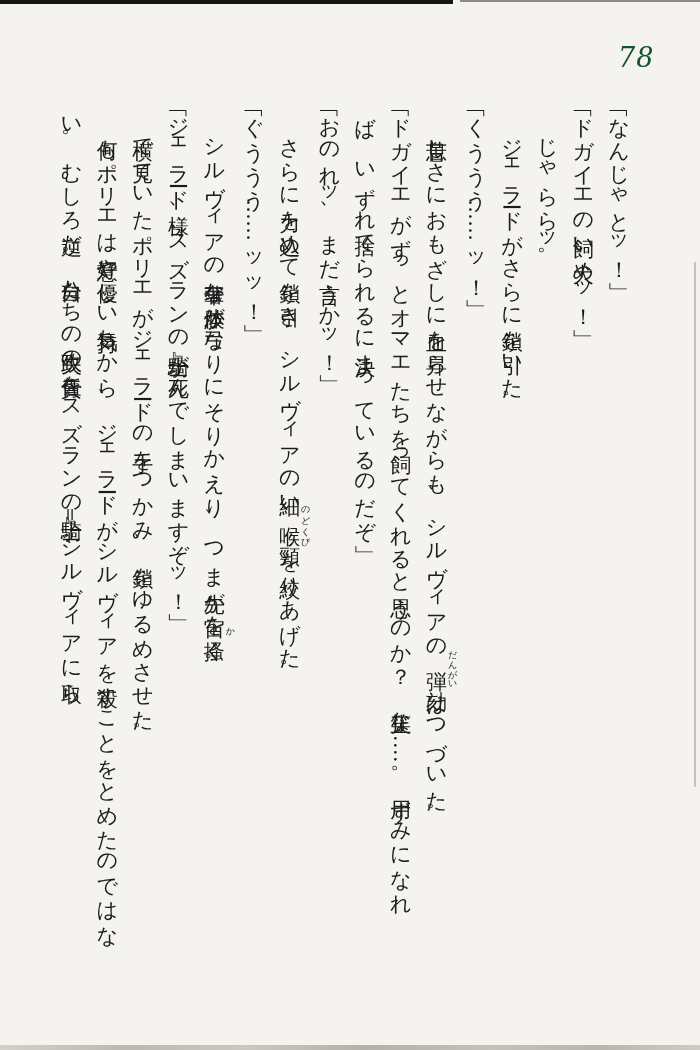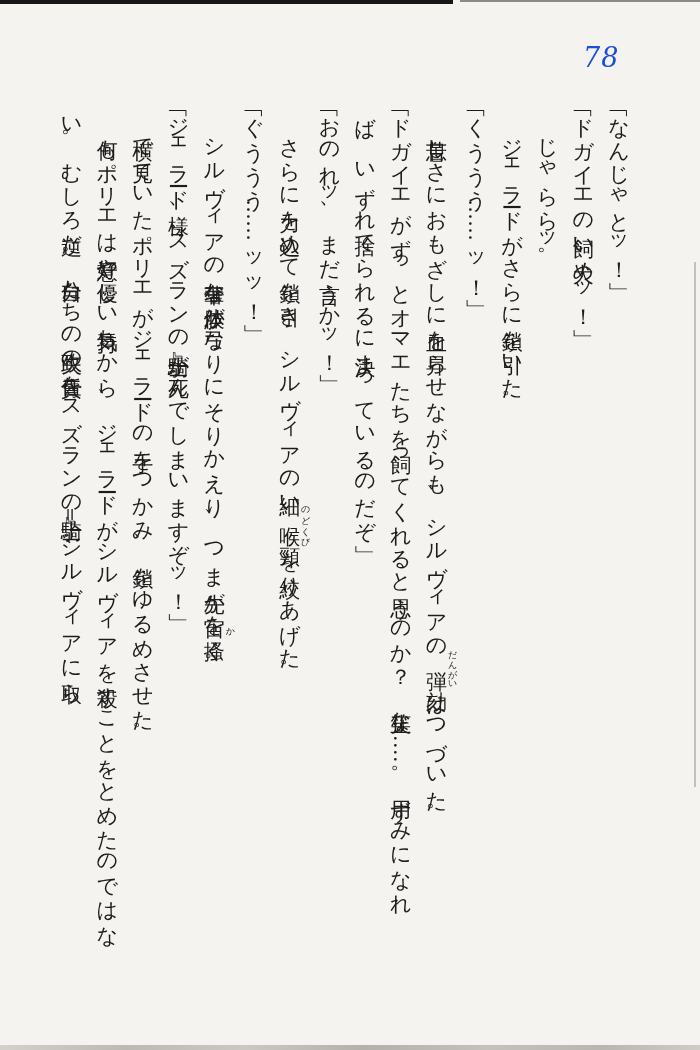--- a/index.html
+++ b/index.html
@@ -44,24 +44,24 @@
     left: 0; bottom: 0;
     width: 700px; height: 5px;
     background: linear-gradient(to right,
       #c9c5be 0%, #a9a59e 18%, #bdb9b2 35%,
       #9e9a93 52%, #b4b0a9 70%, #a5a19a 86%, #c2beb7 100%);
     opacity: 0.75;
   }
   
   .page-number {
     position: absolute;
-    top: 42px; left: 583px;
+    top: 42px; left: 618px;
     font-size: 27px;
     font-style: italic;
-    color: #1d4ed8;
+    color: #14532d;
     letter-spacing: 1px;
   }
   
   .text-body {
     position: absolute;
     top: 103px;
     right: 64px;
     height: 843px;
     writing-mode: vertical-rl;
     text-orientation: mixed;

